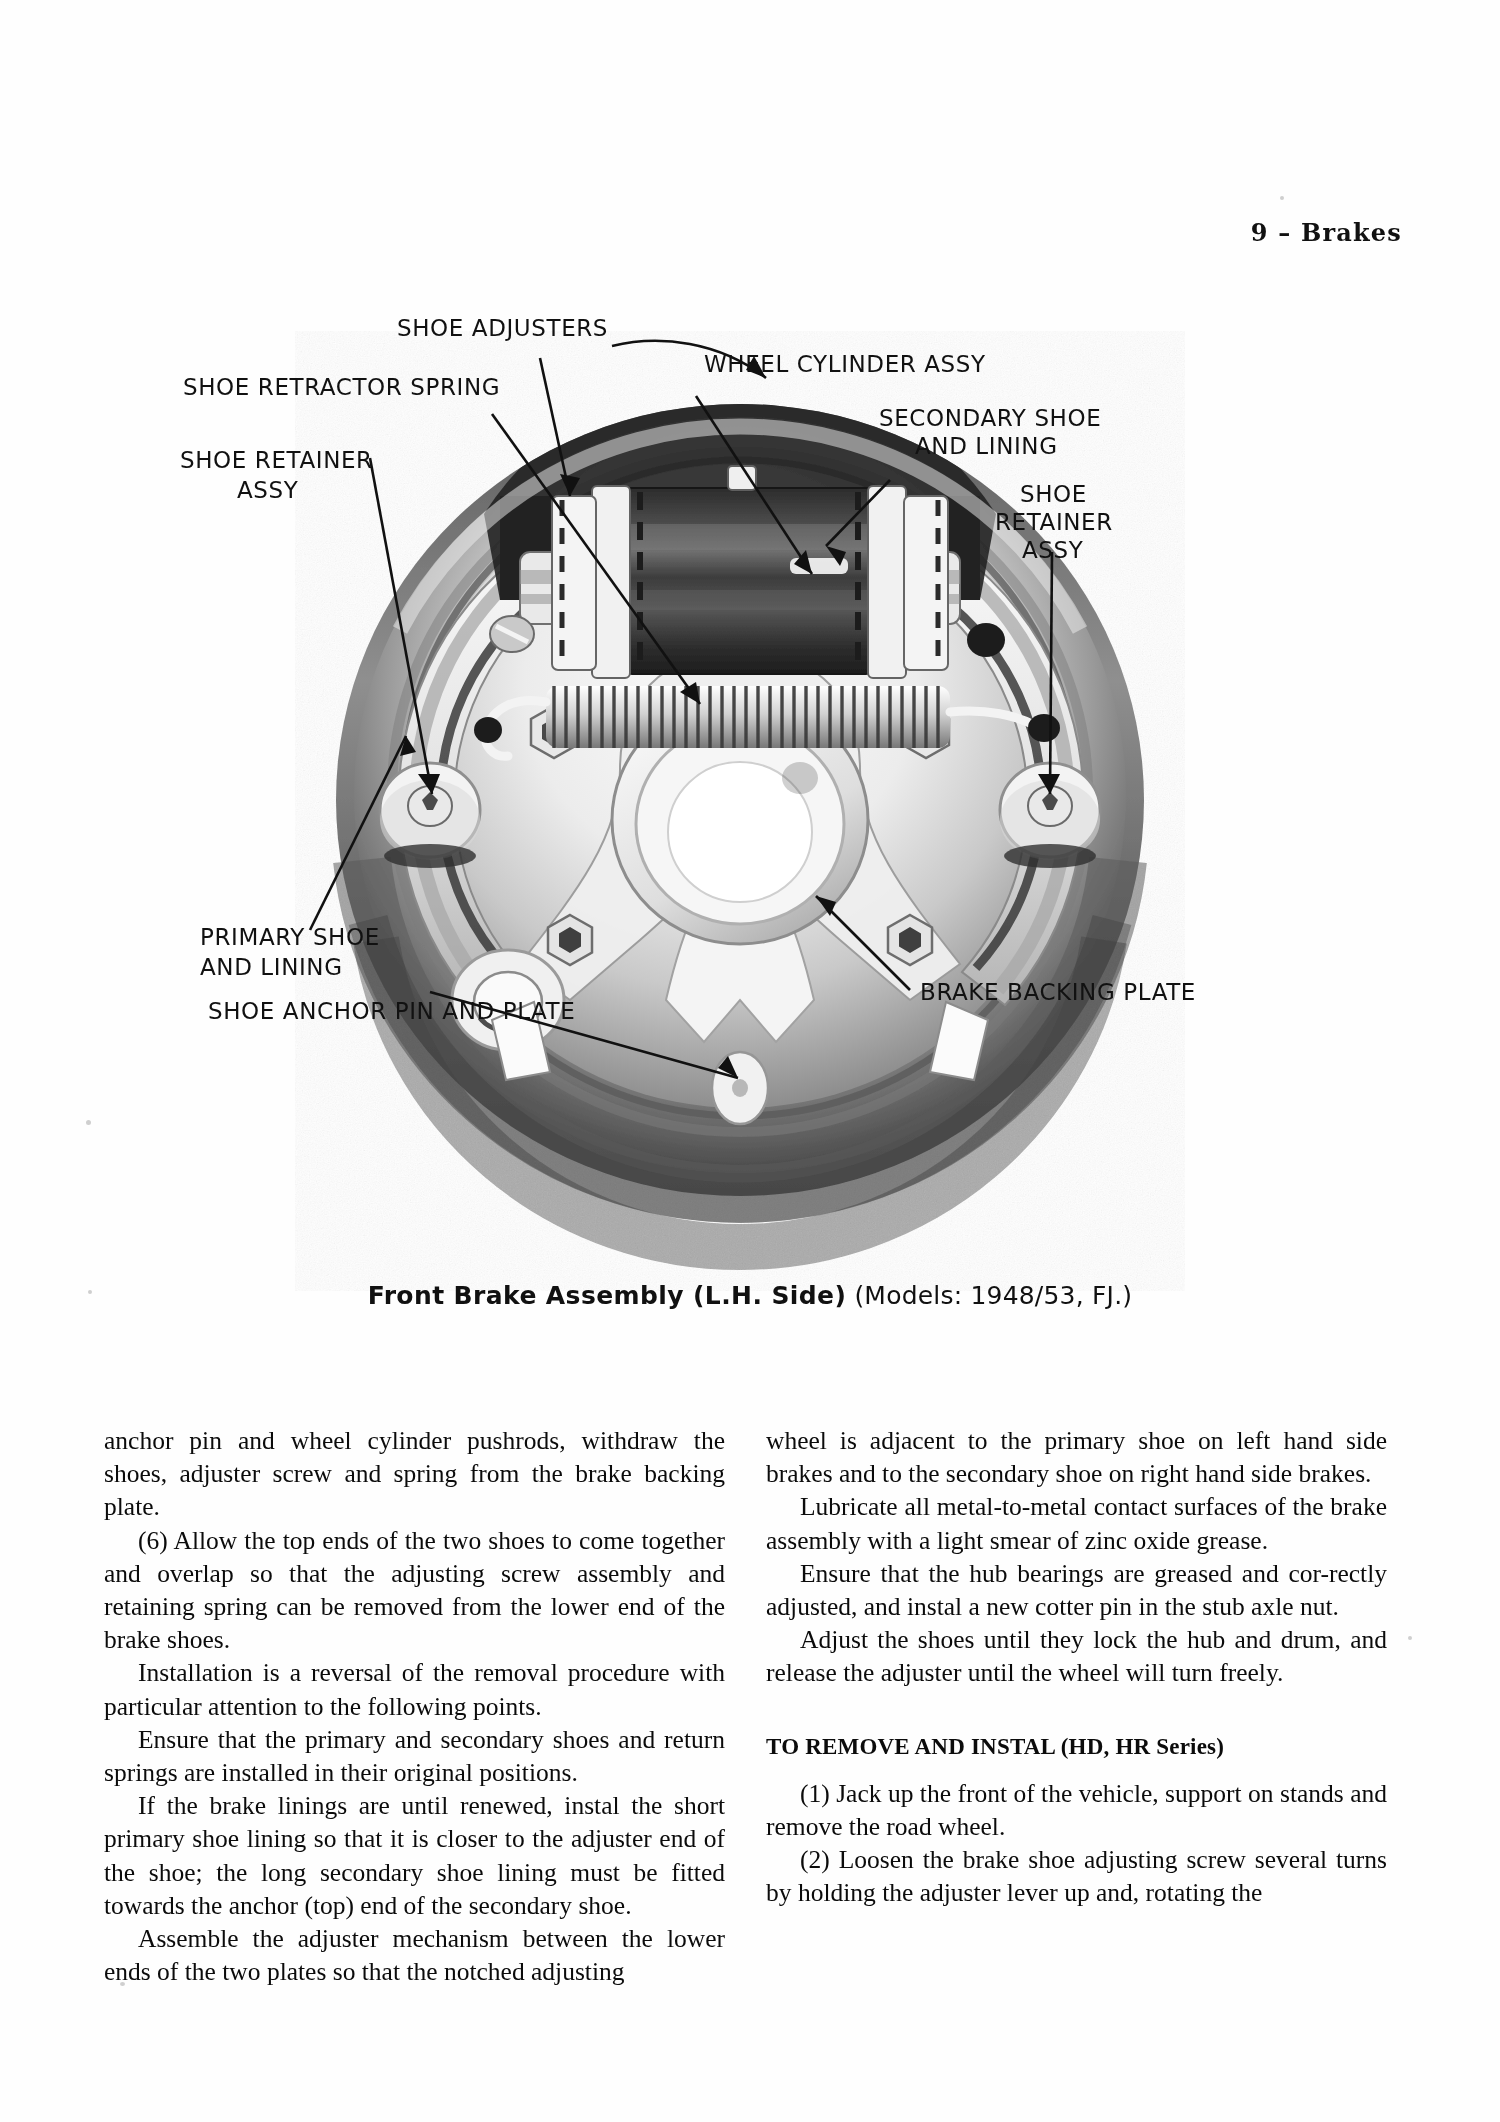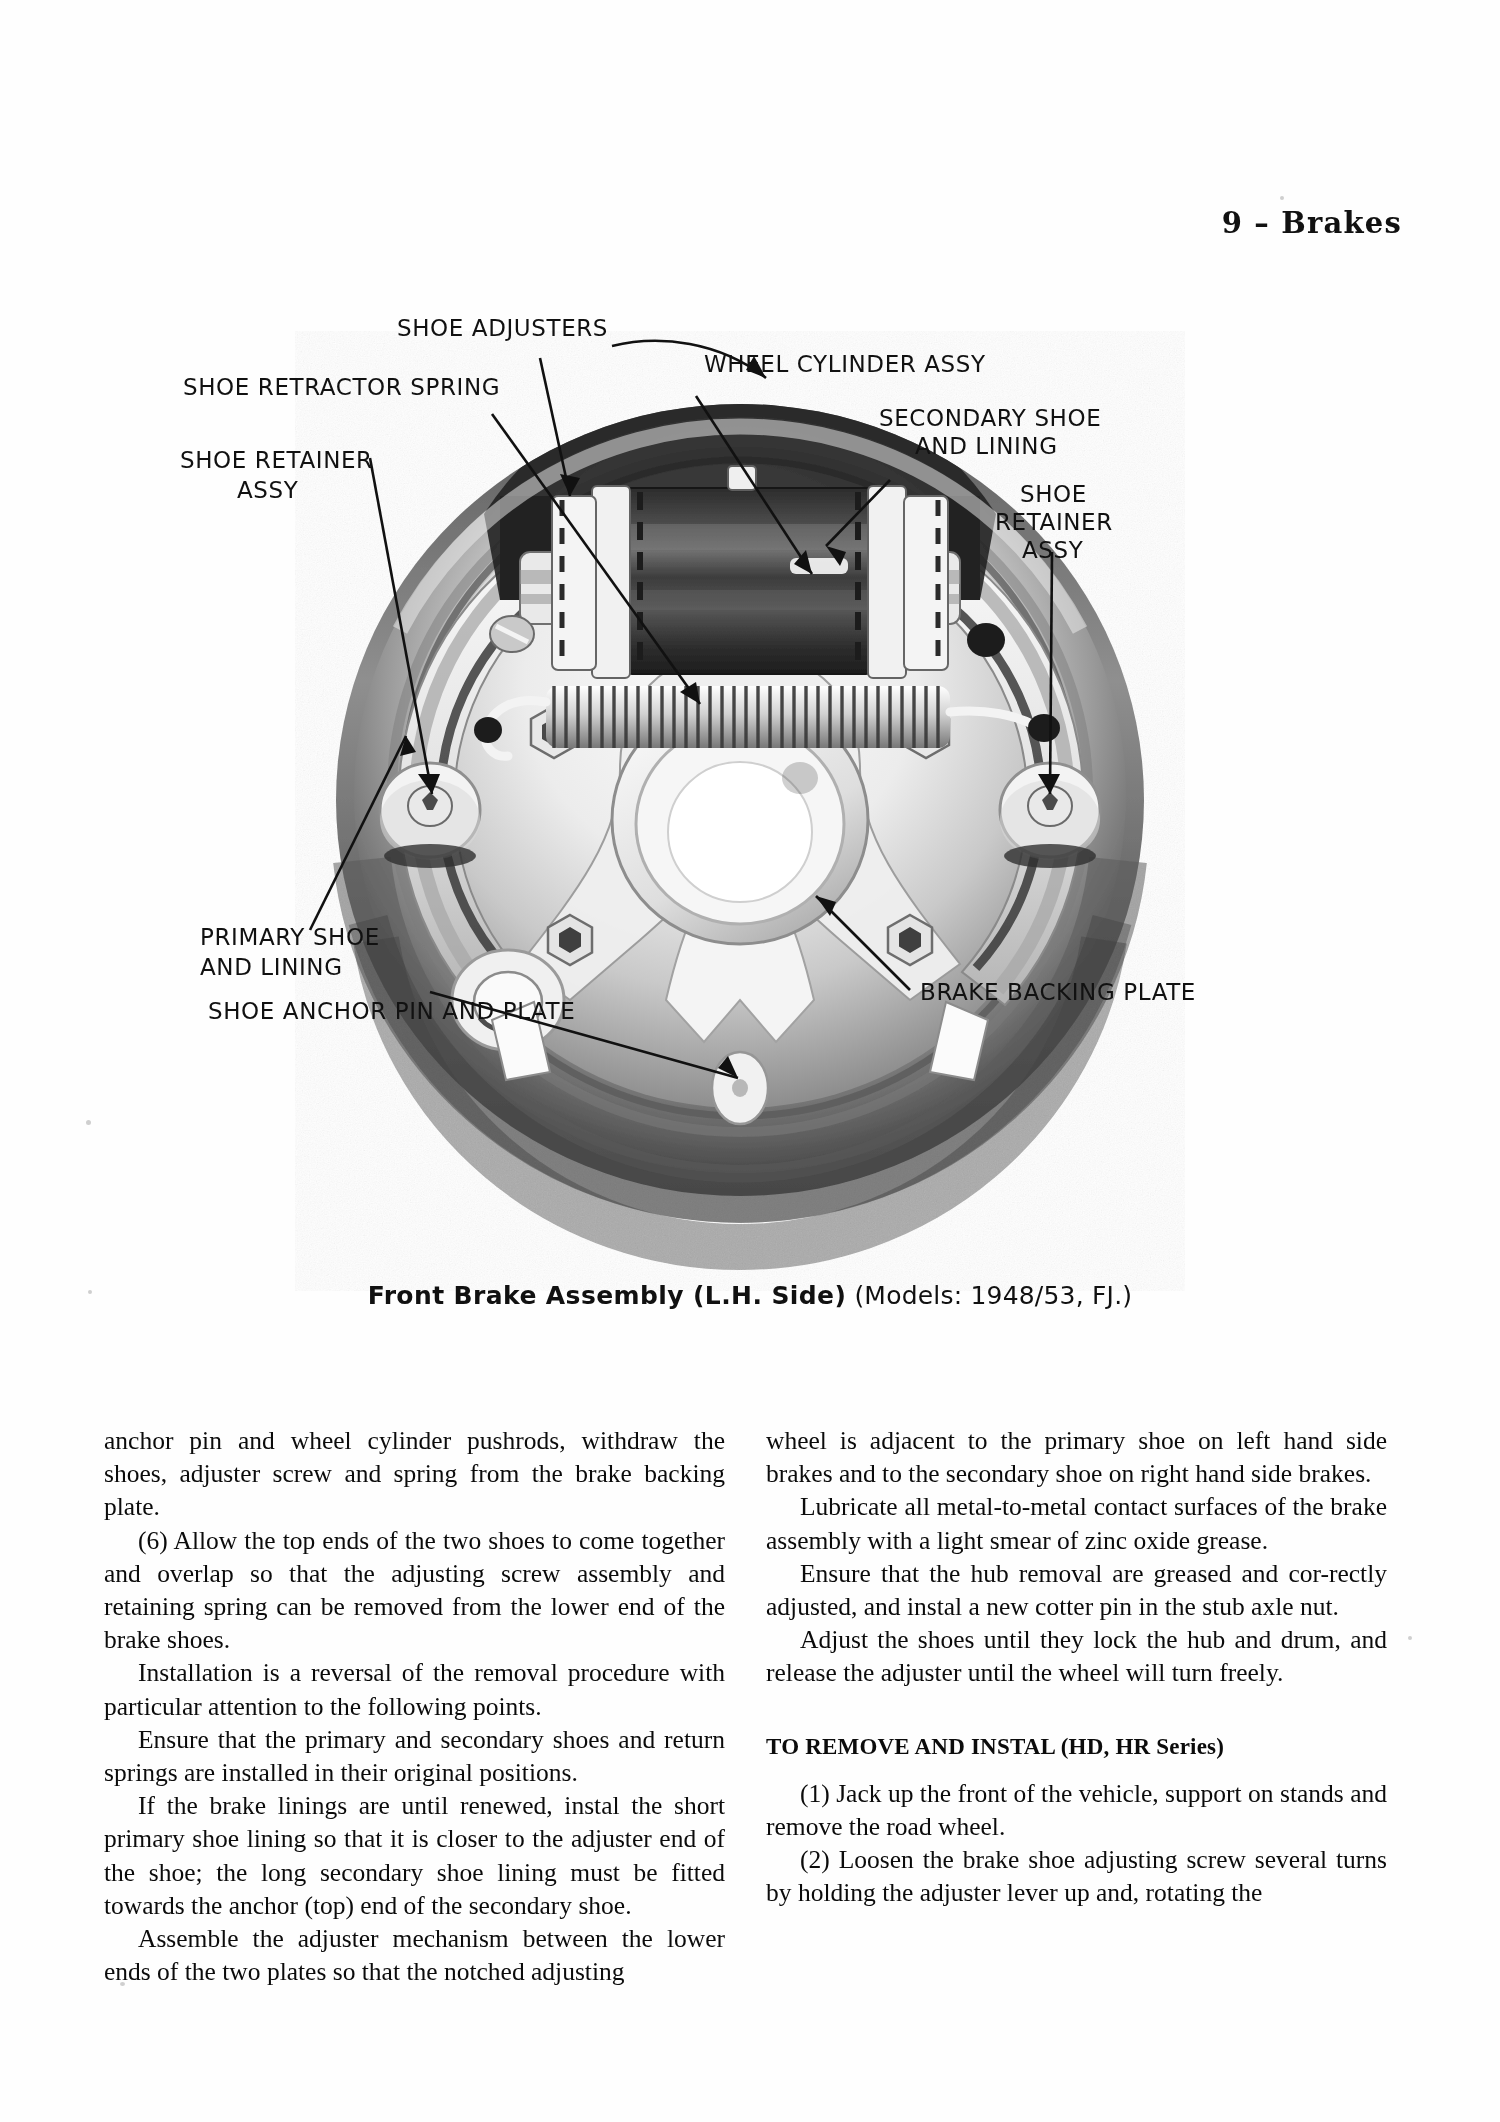--- a/index.html
+++ b/index.html
@@ -19,25 +19,25 @@
 
   .page {
     position: absolute;
     inset: 0;
     background: #fefefe;
   }
 
   
   .running-header {
     position: absolute;
-    top: 206px;
+    top: 218px;
     right: 98px;
     font-family: "DejaVu Serif", "Liberation Serif", serif;
     font-weight: bold;
-    font-size: 29px;
+    font-size: 24px;
     letter-spacing: 1.2px;
     color: #111;
     white-space: nowrap;
   }
 
   
   .figure {
     position: absolute;
     left: 100px;
     top: 300px;
@@ -470,21 +470,21 @@
       <p>(6) Allow the top ends of the two shoes to come together and overlap so that the adjusting screw assembly and retaining spring can be removed from the lower end of the brake shoes.</p>
       <p>Installation is a reversal of the removal procedure with particular attention to the following points.</p>
       <p>Ensure that the primary and secondary shoes and return springs are installed in their original positions.</p>
       <p>If the brake linings are until renewed, instal the short primary shoe lining so that it is closer to the adjuster end of the shoe; the long secondary shoe lining must be fitted towards the anchor (top) end of the secondary shoe.</p>
       <p>Assemble the adjuster mechanism between the lower ends of the two plates so that the notched adjusting</p>
     </div>
 
     <div class="col">
       <p class="noindent">wheel is adjacent to the primary shoe on left hand side brakes and to the secondary shoe on right hand side brakes.</p>
       <p>Lubricate all metal-to-metal contact surfaces of the brake assembly with a light smear of zinc oxide grease.</p>
-      <p>Ensure that the hub removal are greased and cor-rectly adjusted, and instal a new cotter pin in the stub axle nut.</p>
+      <p>Ensure that the hub bearings are greased and cor-rectly adjusted, and instal a new cotter pin in the stub axle nut.</p>
       <p>Adjust the shoes until they lock the hub and drum, and release the adjuster until the wheel will turn freely.</p>
       <h2 class="section-heading">TO REMOVE AND INSTAL (HD, HR Series)</h2>
       <p>(1) Jack up the front of the vehicle, support on stands and remove the road wheel.</p>
       <p>(2) Loosen the brake shoe adjusting screw several turns by holding the adjuster lever up and, rotating the</p>
     </div>
   </div>
 
   <span class="speck" style="left:86px;  top:1120px; width:5px; height:5px;"></span>
   <span class="speck" style="left:88px;  top:1290px; width:4px; height:4px;"></span>
   <span class="speck" style="left:1408px;top:1636px; width:4px; height:4px;"></span>

